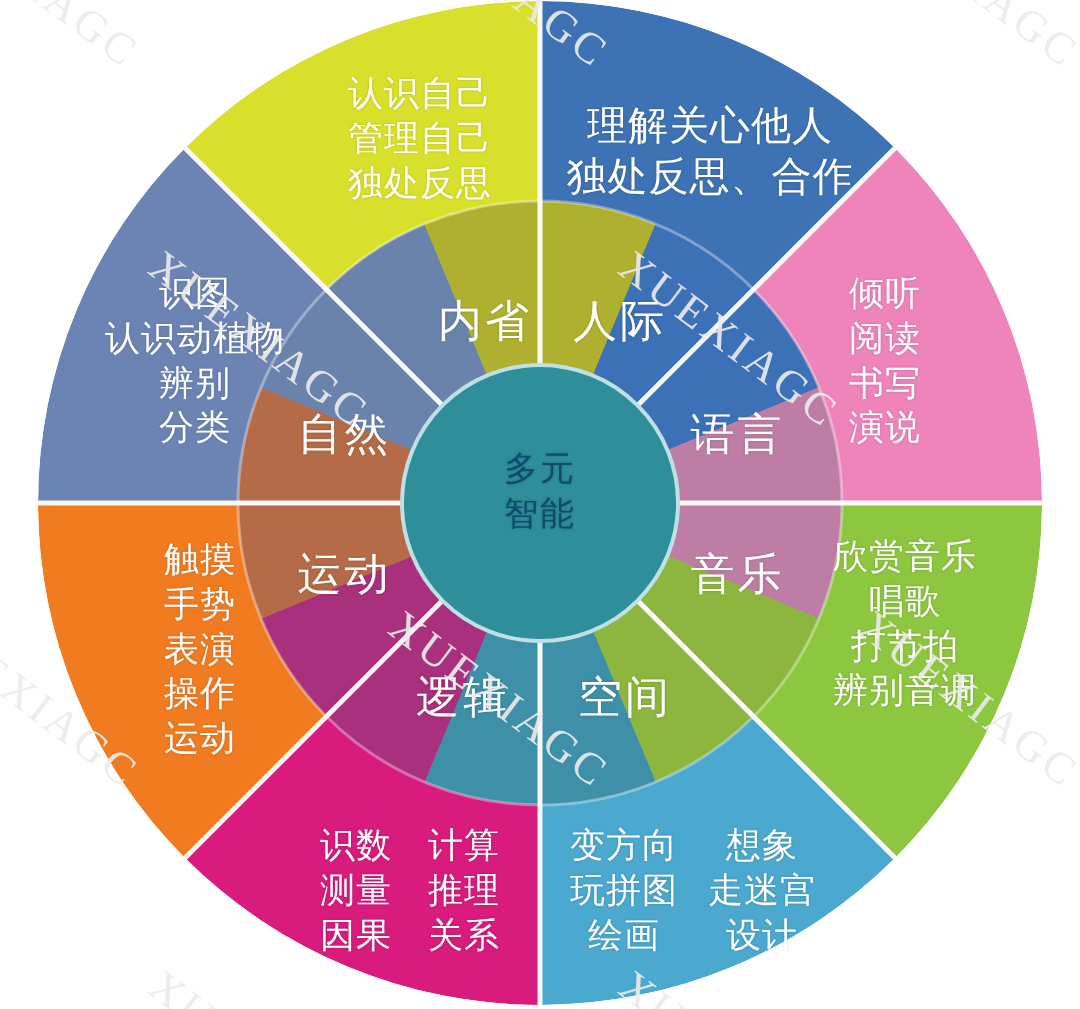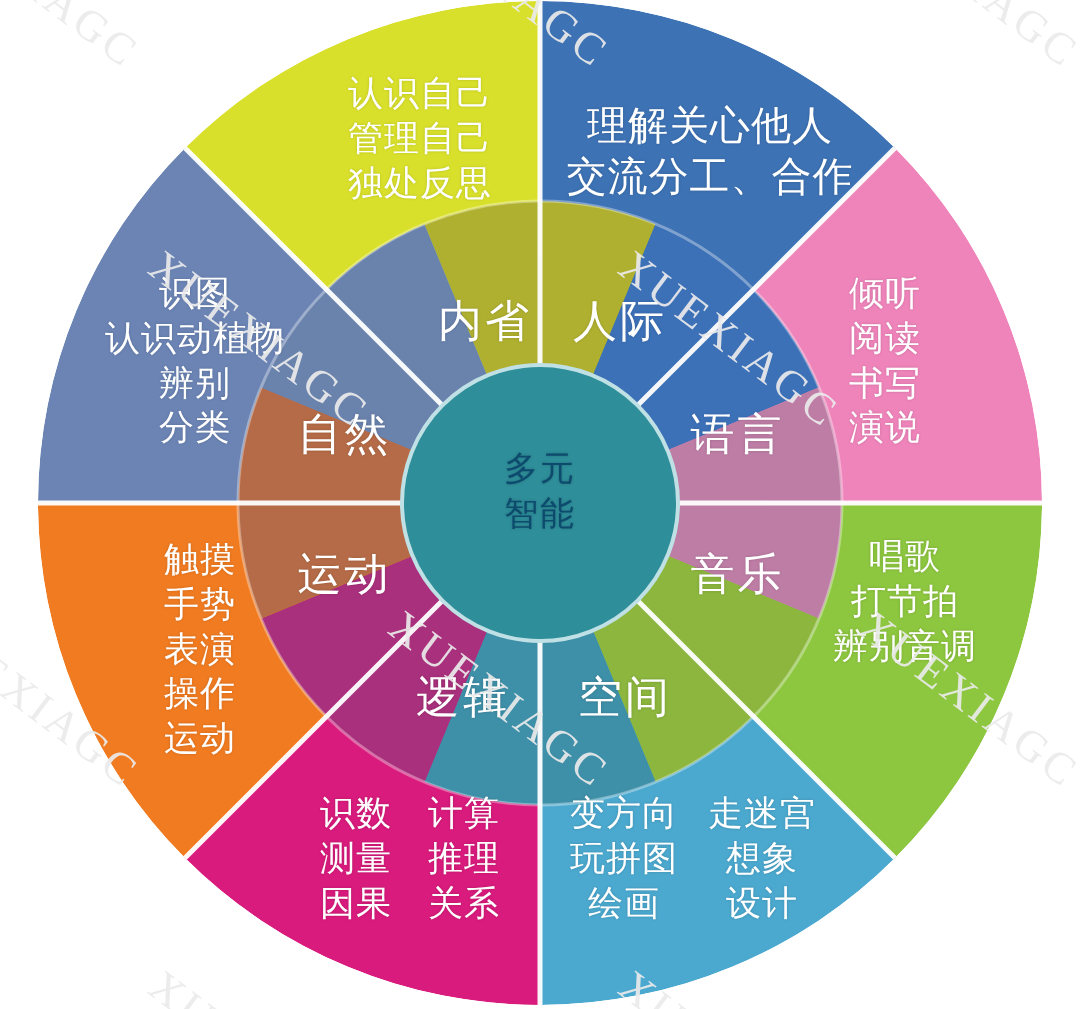--- a/index.html
+++ b/index.html
@@ -60,21 +60,21 @@
     text-shadow: 0 0 3px rgba(0,0,0,0.16);
     pointer-events: none;
     font-family: "Liberation Serif", "DejaVu Serif", serif;
   }
   .seg-text .row { white-space: nowrap; }
   .seg-text.two-col {
     display: flex;
     gap: 30px;
     justify-content: center;
   }
-  .seg-text .col { text-align: center; }
+  .seg-text .col { text-align: center; margin-top: 32px; }
 
   .inner-label {
     position: absolute;
     z-index: 22;
     color: #ffffff;
     font-size: 44px;
     letter-spacing: 3px;
     text-align: center;
     white-space: nowrap;
     text-shadow: 0 0 3px rgba(0,0,0,0.18);
@@ -148,45 +148,46 @@
   </svg>
 
   <div class="seg-text" style="left:295px; top:72px; width:250px;">
     <div class="row">认识自己</div>
     <div class="row">管理自己</div>
     <div class="row">独处反思</div>
   </div>
 
   <div class="seg-text" style="left:560px; top:100px; width:300px; font-size:40px;">
     <div class="row">理解关心他人</div>
-    <div class="row">交流分工、合作</div>
+    <div class="row">独处反思、合作</div>
   </div>
 
   <div class="seg-text" style="left:805px; top:272px; width:160px;">
     <div class="row">倾听</div>
     <div class="row">阅读</div>
     <div class="row">书写</div>
     <div class="row">演说</div>
   </div>
 
   <div class="seg-text" style="left:800px; top:535px; width:210px;">
+    <div class="row">欣赏音乐</div>
     <div class="row">唱歌</div>
     <div class="row">打节拍</div>
     <div class="row">辨别音调</div>
   </div>
 
   <div class="seg-text two-col" style="left:548px; top:792px; width:290px;">
     <div class="col">
       <div class="row">变方向</div>
       <div class="row">玩拼图</div>
       <div class="row">绘画</div>
     </div>
     <div class="col">
+      <div class="row">想象</div>
       <div class="row">走迷宫</div>
-      <div class="row">想象</div>
       <div class="row">设计</div>
     </div>
   </div>
 
   <div class="seg-text two-col" style="left:285px; top:792px; width:250px; gap:36px;">
     <div class="col">
       <div class="row">识数</div>
       <div class="row">测量</div>
       <div class="row">因果</div>
     </div>

